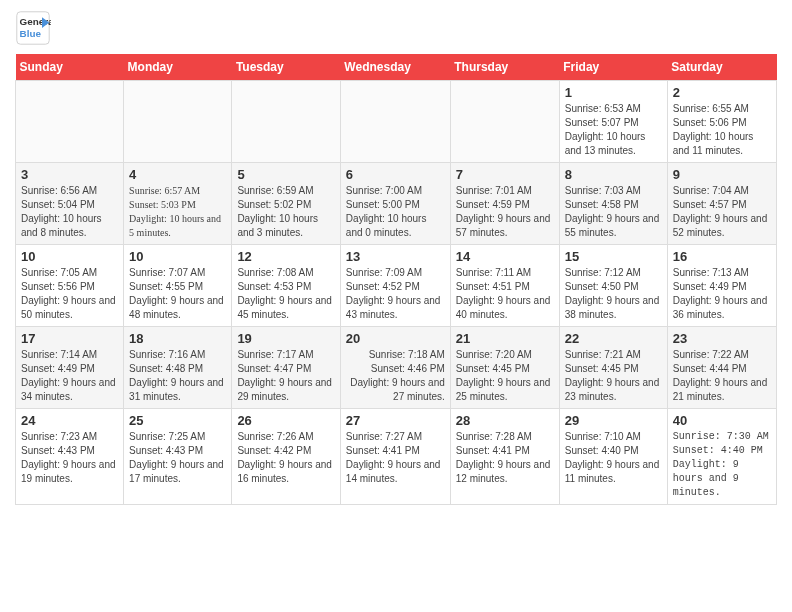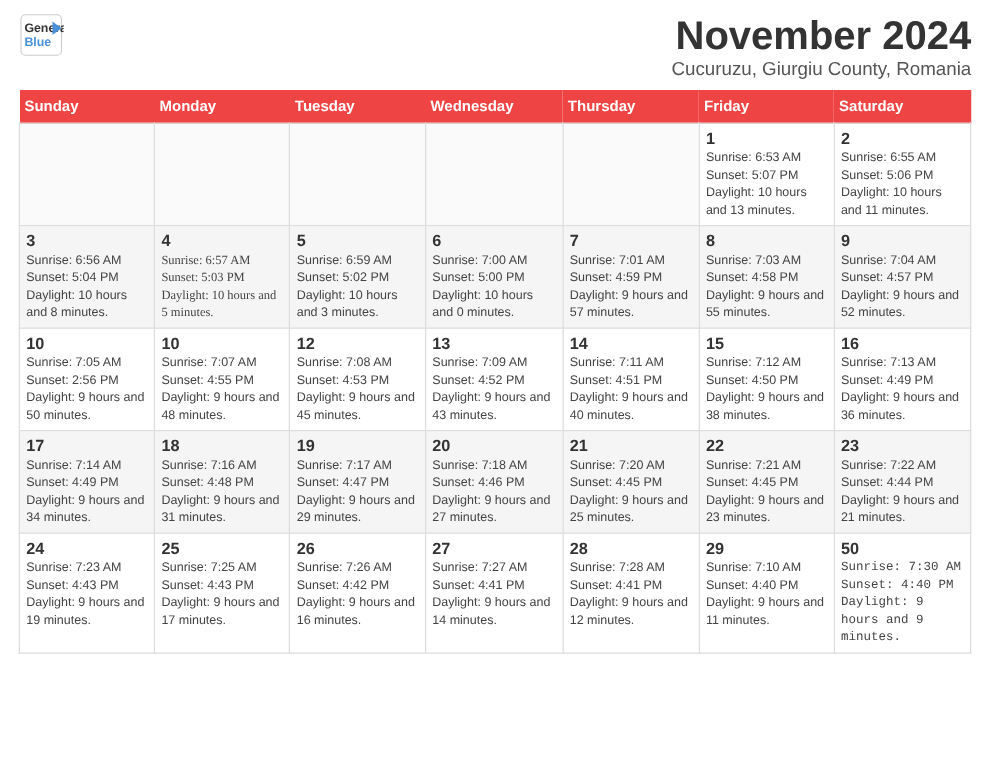--- a/index.html
+++ b/index.html
@@ -86,24 +86,20 @@
 
 <div class="page">
   <div class="header-area">
     <div class="logo">
       <svg class="logo-icon" viewBox="0 0 40 40">
         <rect x="2" y="2" width="36" height="36" rx="4" fill="#fff" stroke="#ccc" stroke-width="1"></rect>
         <text x="5" y="17" font-size="11" font-weight="bold" fill="#333">General</text>
         <text x="5" y="30" font-size="11" font-weight="bold" fill="#4a90d9">Blue</text>
         <polygon points="30,8 38,14 30,20" fill="#4a90d9"></polygon>
       </svg>
-    </div>
-    <div class="title-area">
-      <div class="month-title">November 2024</div>
-      <div class="location-title">Cucuruzu, Giurgiu County, Romania</div>
     </div>
   </div>
 
   <table>
     <thead>
       <tr>
         <th>Sunday</th>
         <th>Monday</th>
         <th>Tuesday</th>
         <th>Wednesday</th>
@@ -173,21 +169,21 @@
             <span class="day-num">9</span>
             <div class="day-info" style="white-space: pre-line;">Sunrise: 7:04 AM
 Sunset: 4:57 PM
 Daylight: 9 hours and 52 minutes.</div>
           </td>
         </tr>
         <tr>
           <td>
             <span class="day-num">10</span>
             <div class="day-info" style="white-space: pre-line;">Sunrise: 7:05 AM
-Sunset: 2:56 PM
+Sunset: 5:56 PM
 Daylight: 9 hours and 50 minutes.</div>
           </td>
           <td>
             <span class="day-num">10</span>
             <div class="day-info" style="white-space: pre-line;">Sunrise: 7:07 AM
 Sunset: 4:55 PM
 Daylight: 9 hours and 48 minutes.</div>
           </td>
           <td>
             <span class="day-num">12</span>
@@ -234,21 +230,21 @@
 Daylight: 9 hours and 31 minutes.</div>
           </td>
           <td>
             <span class="day-num">19</span>
             <div class="day-info" style="white-space: pre-line;">Sunrise: 7:17 AM
 Sunset: 4:47 PM
 Daylight: 9 hours and 29 minutes.</div>
           </td>
           <td>
             <span class="day-num">20</span>
-            <div class="day-info" style="white-space: pre-line;">Sunrise: 7:18 AM
+            <div class="day-info" style="white-space: pre-line; text-align: right;">Sunrise: 7:18 AM
 Sunset: 4:46 PM
 Daylight: 9 hours and 27 minutes.</div>
           </td>
           <td>
             <span class="day-num">21</span>
             <div class="day-info" style="white-space: pre-line;">Sunrise: 7:20 AM
 Sunset: 4:45 PM
 Daylight: 9 hours and 25 minutes.</div>
           </td>
           <td>
@@ -295,21 +291,21 @@
 Sunset: 4:41 PM
 Daylight: 9 hours and 12 minutes.</div>
           </td>
           <td>
             <span class="day-num">29</span>
             <div class="day-info" style="white-space: pre-line;">Sunrise: 7:10 AM
 Sunset: 4:40 PM
 Daylight: 9 hours and 11 minutes.</div>
           </td>
           <td>
-            <span class="day-num">50</span>
+            <span class="day-num">40</span>
             <div class="day-info" style="white-space: pre-line; font-family: Liberation Mono, monospace;">Sunrise: 7:30 AM
 Sunset: 4:40 PM
 Daylight: 9 hours and 9 minutes.</div>
           </td>
         </tr>
       </tbody>
   </table>
 </div>
 
 </body></html>

